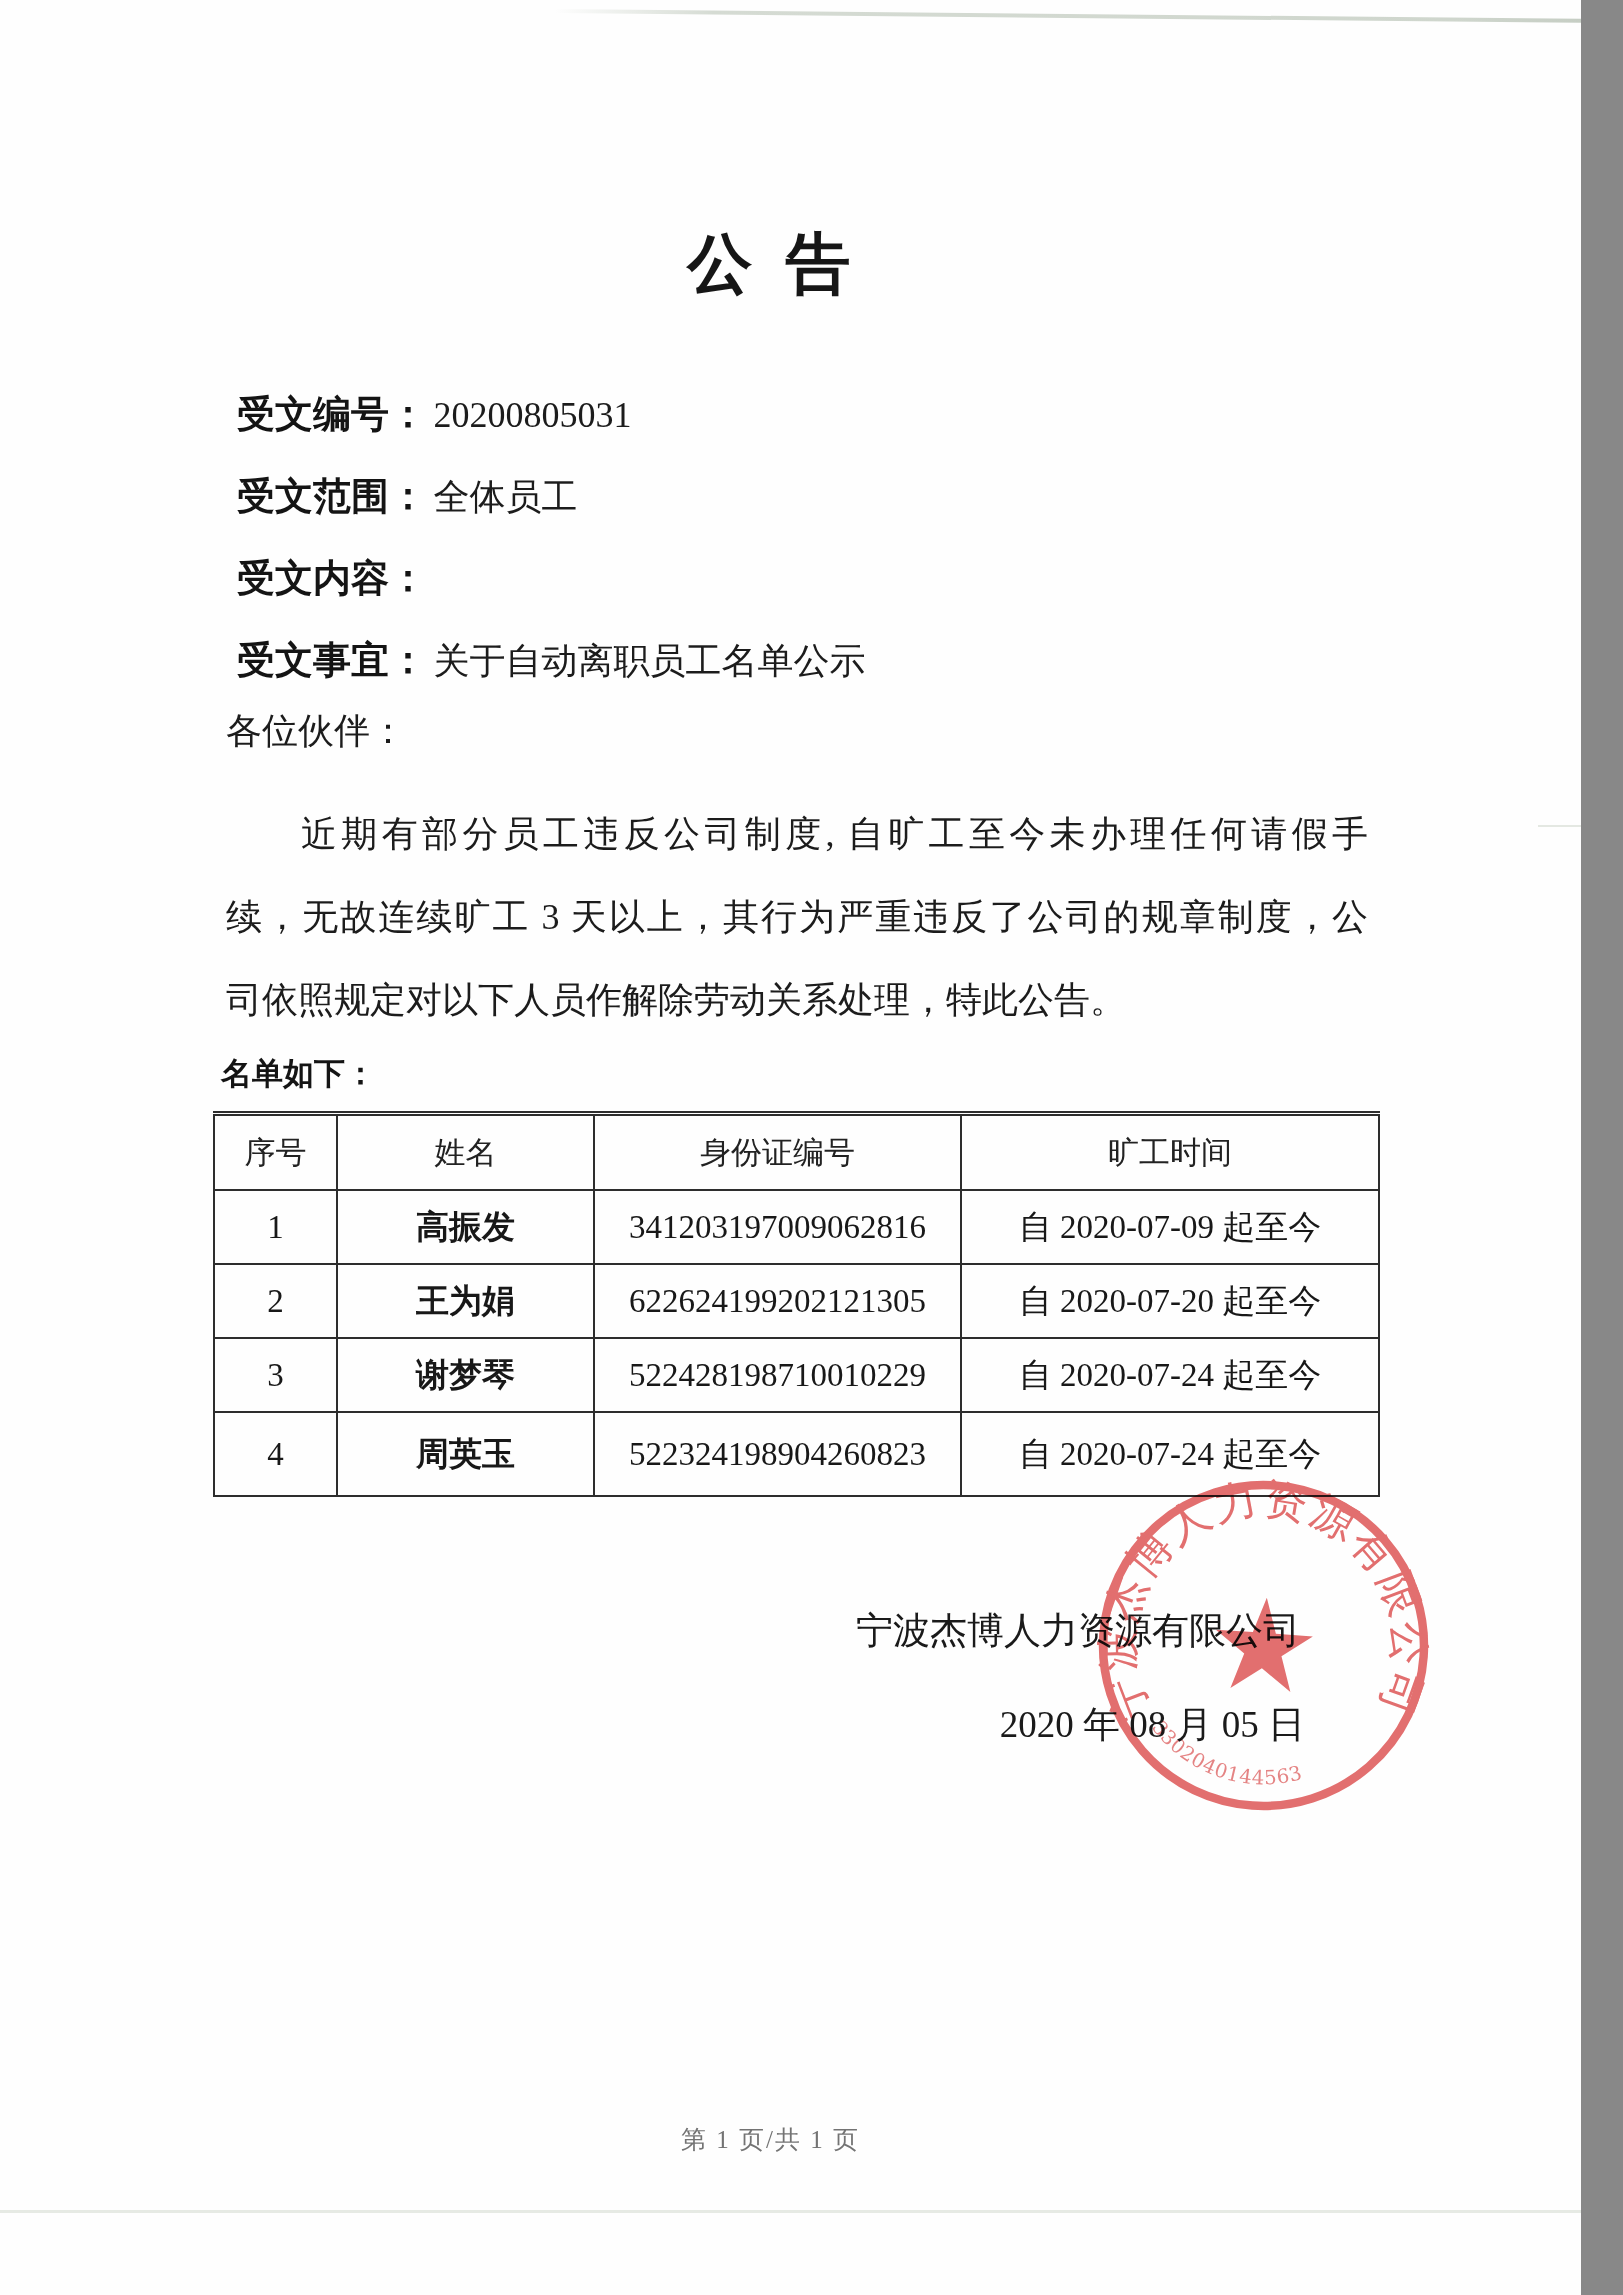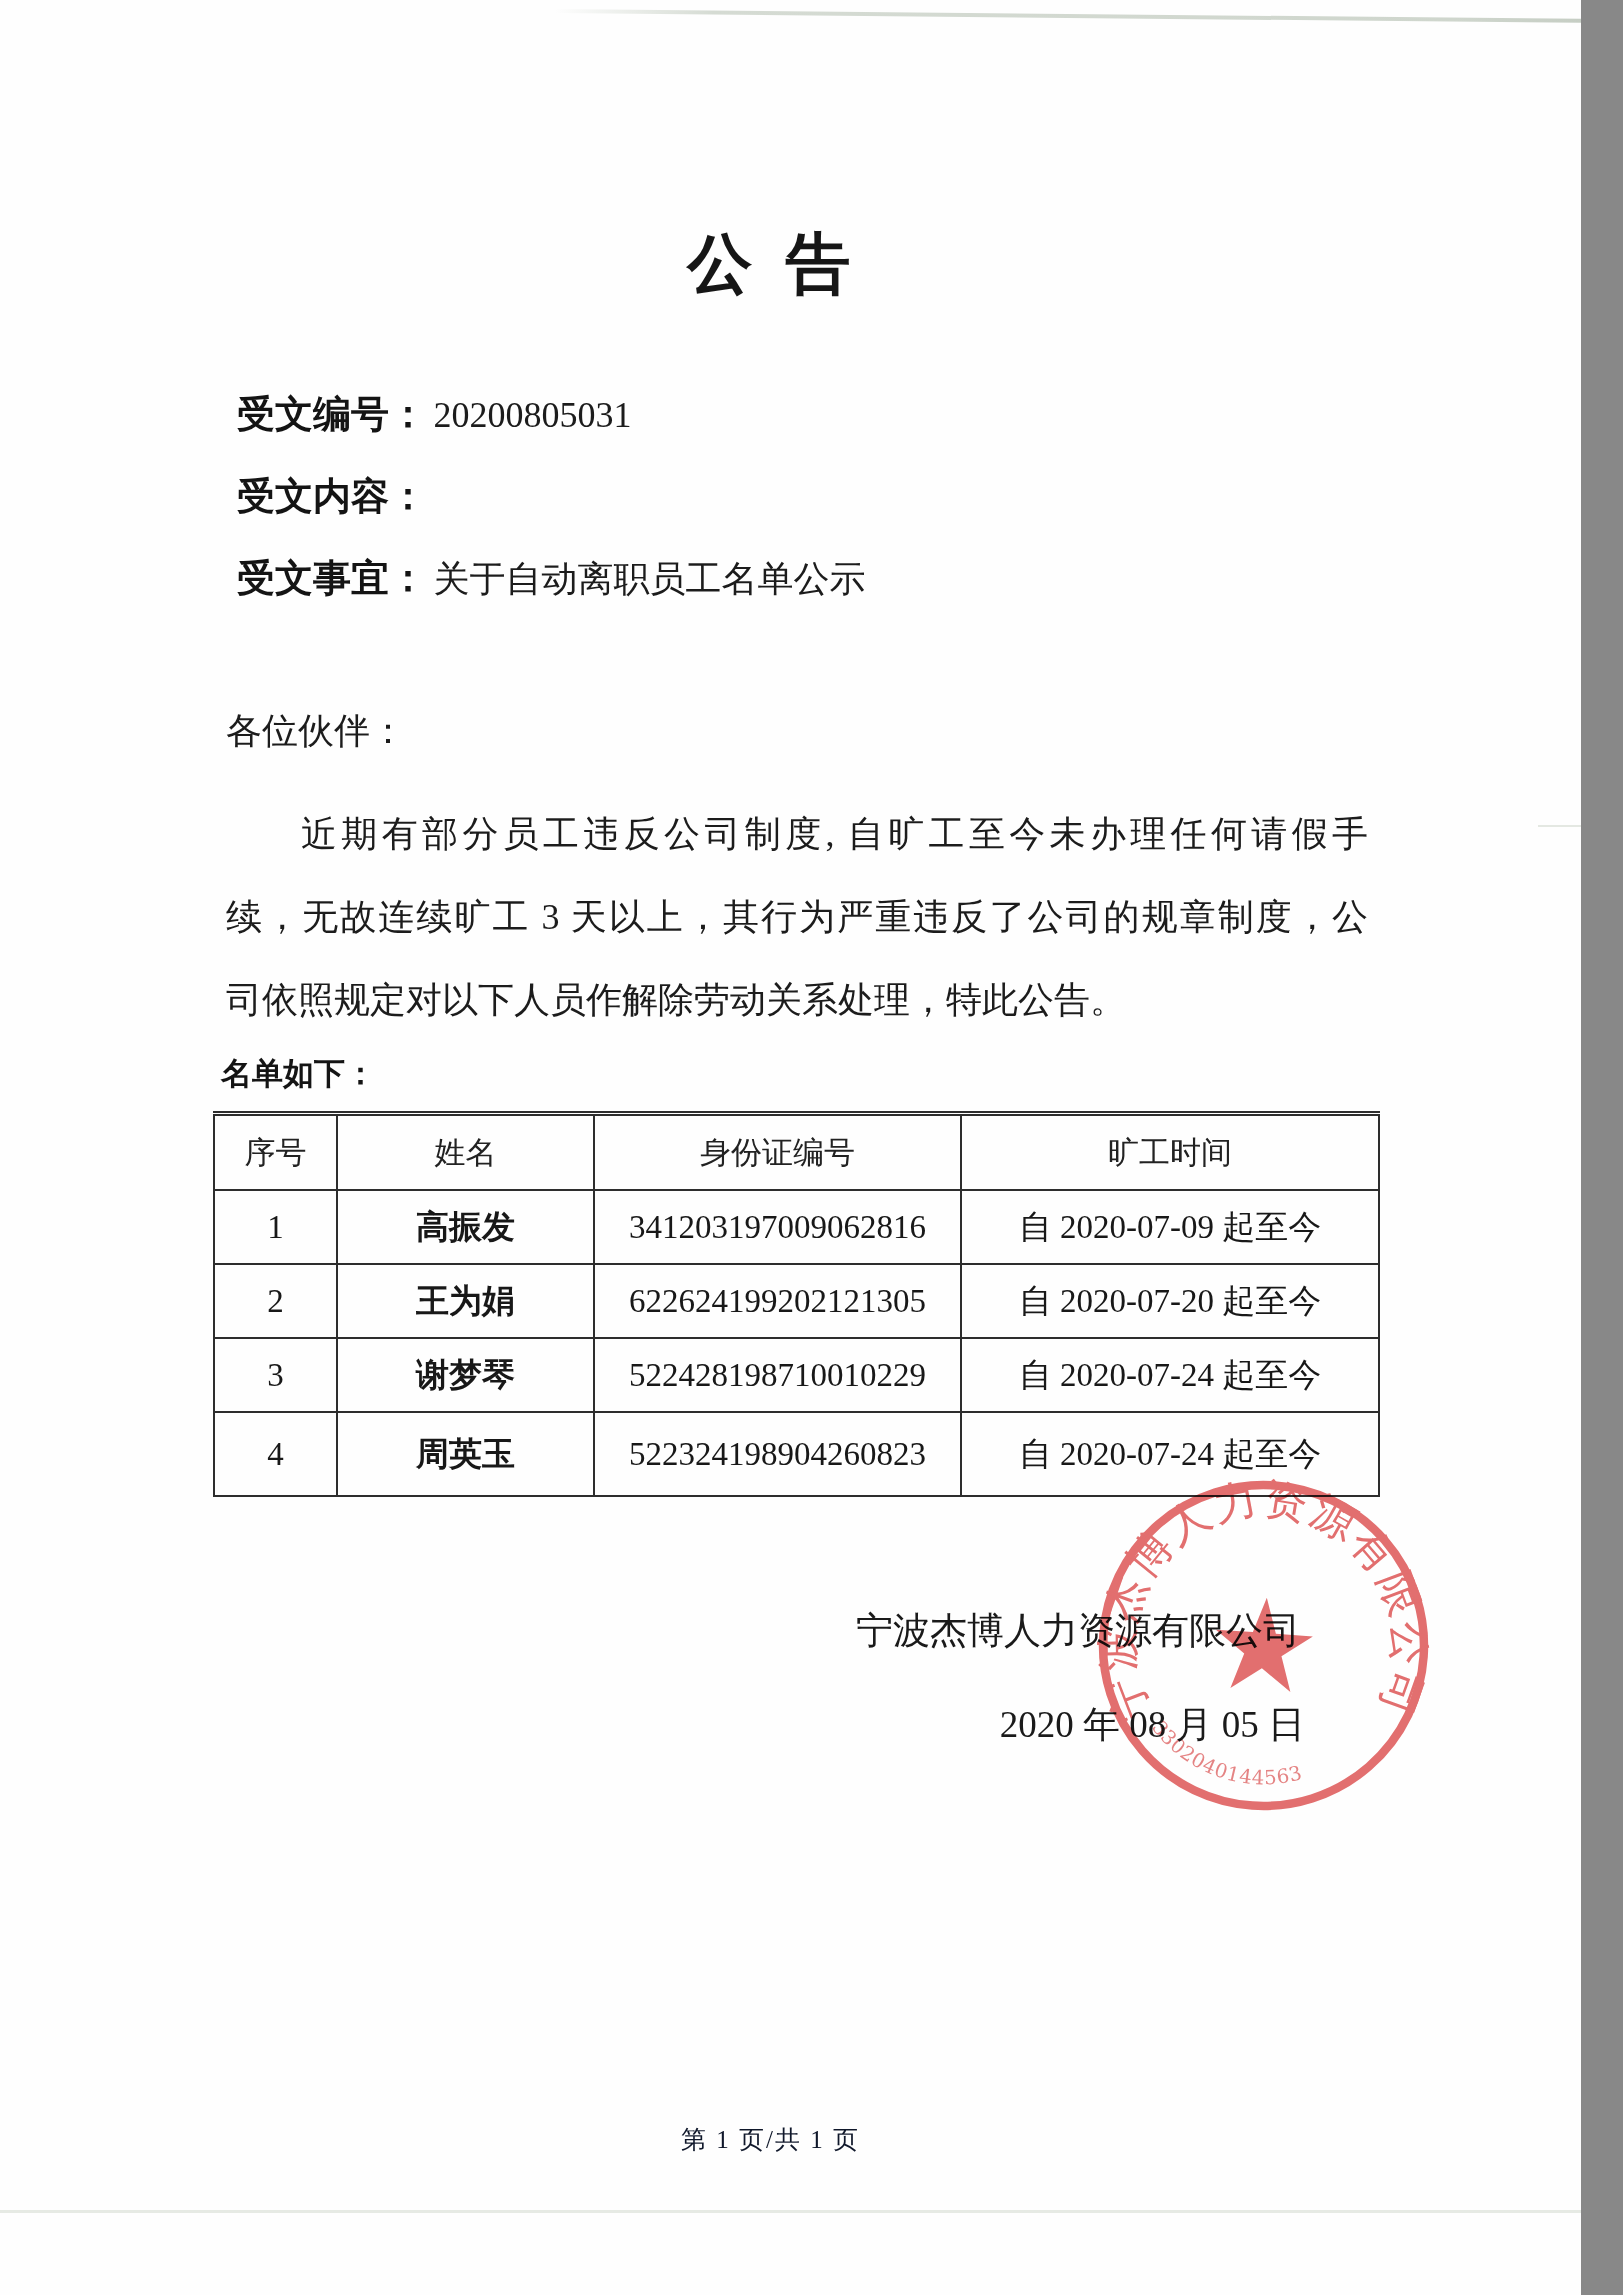--- a/index.html
+++ b/index.html
@@ -78,39 +78,42 @@
     white-space:nowrap;color:#1a1a1a;margin-left:23px;
   }
   
   .stamp{
     position:absolute;left:1067px;top:1449px;width:393px;height:393px;
     mix-blend-mode:multiply;opacity:.82;z-index:5;pointer-events:none;
   }
   
   .page-footer{
     position:absolute;left:0;right:72px;top:2123px;text-align:center;
-    font-size:25px;letter-spacing:2px;color:#0f172a;margin-left:32px;
+    font-size:25px;letter-spacing:2px;color:#737373;margin-left:32px;
   }
 </style>
 </head>
 <body>
 
 <div class="page">
 
   <div class="artifact-top-line"></div>
   <div class="artifact-right-band"></div>
   <div class="artifact-mid-tick"></div>
   <div class="artifact-bottom-line"></div>
 
   <div class="doc-title">公 告</div>
 
   <div class="meta">
 
   <div class="meta-line">
       <span class="meta-label">受文编号：</span><span class="meta-value">20200805031</span>
+    </div>
+      <div class="meta-line">
+      <span class="meta-label">受文范围：</span><span class="meta-value">全体员工</span>
     </div>
       <div class="meta-line">
       <span class="meta-label">受文内容：</span><span class="meta-value"></span>
     </div>
       <div class="meta-line">
       <span class="meta-label">受文事宜：</span><span class="meta-value">关于自动离职员工名单公示</span>
     </div>
     </div>
 
   <div class="salutation">各位伙伴：</div>

